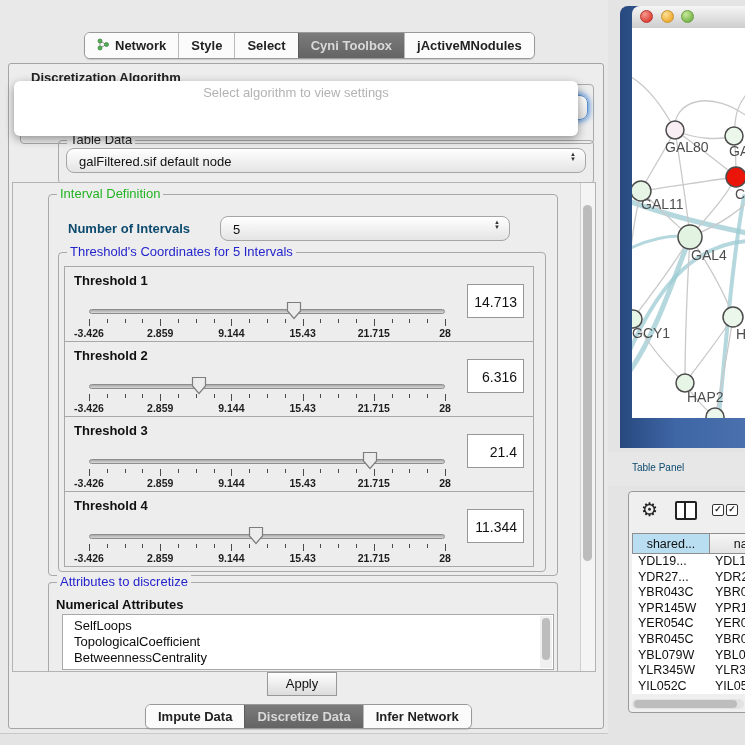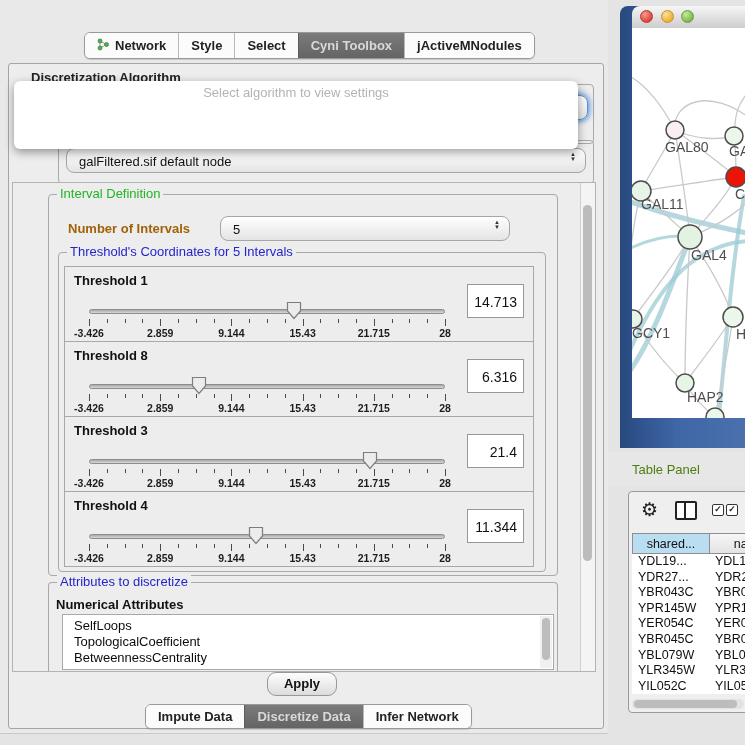--- a/index.html
+++ b/index.html
@@ -23,21 +23,21 @@
   .gtitle{position:absolute;top:-8px;left:8px;background:#ededed;padding:0 3px;font-size:13px;line-height:14px;white-space:nowrap;}
   .gtitle.dark{color:#222;font-weight:bold;}
   .gtitle.plain{color:#222;}
   .gtitle.green{color:#22b422;}
   .gtitle.blue{color:#2424cc;}
   
   .combo{position:absolute;height:25px;border:1px solid #a6a6a6;border-radius:8px;background:linear-gradient(#ffffff,#e4e4e4);font-size:13px;color:#111;line-height:25px;padding-left:12px;box-sizing:border-box;}
   .combo .arrows{position:absolute;right:9px;top:3px;font-size:6px;line-height:5px;color:#333;letter-spacing:0;text-align:center;}
   .focusring{box-shadow:0 0 5px 2px rgba(90,150,220,.9);border-color:#5a90cc;}
   
-  #algo-popup{position:absolute;left:14px;top:81px;width:564px;height:68px;background:#fff;border-radius:6px;box-shadow:0 3px 10px rgba(0,0,0,.4);z-index:50;}
+  #algo-popup{position:absolute;left:14px;top:81px;width:564px;height:55px;background:#fff;border-radius:6px;box-shadow:0 3px 10px rgba(0,0,0,.4);z-index:50;}
   #popup-hint{text-align:center;color:#b3b3b3;font-size:13px;padding-top:4px;}
   .popup-option{font-size:13.5px;line-height:16.5px;padding-left:3px;color:#000;}
   .popup-option.bold{font-weight:bold;}
   
   #viewport{position:absolute;left:12px;top:182px;width:582px;height:488px;border:1px solid #b3b3b3;background:#ededed;}
   .vscroll{position:absolute;right:0;top:0;bottom:0;width:14px;background:#f4f4f4;border-left:1px solid #cfcfcf;}
   .vthumb{position:absolute;left:2px;width:9px;border-radius:5px;background:#bcbcbc;}
   
   .th-row{position:absolute;left:64px;width:470px;height:76px;border:1px solid #a8a8a8;background:#ededed;box-sizing:border-box;}
   .th-label{position:absolute;left:9px;top:6px;font-size:13px;font-weight:bold;color:#111;}
@@ -46,31 +46,31 @@
   .thumb{position:absolute;top:-2px;}
   .tick{position:absolute;top:16px;width:1px;height:4px;background:#4a4a4a;}
   .tick.maj{height:7px;}
   .tlab{position:absolute;top:24px;transform:translateX(-50%);font-size:10.5px;font-weight:bold;color:#1d1d1d;white-space:nowrap;}
   .val-box{position:absolute;left:402px;top:17px;width:57px;height:34px;background:#fff;border:1px solid #979797;font-size:14px;color:#111;text-align:right;line-height:34px;padding-right:6px;box-sizing:border-box;}
   
   #attr-list{position:absolute;left:62px;top:614px;width:492px;height:56px;background:#fff;border:1px solid #a8a8a8;overflow:hidden;box-sizing:border-box;}
   .attr-item{font-size:13px;line-height:16px;padding-left:11px;color:#0c0c0c;}
   #attr-list .lscroll{position:absolute;right:1px;top:1px;bottom:1px;width:12px;background:#f0f0f0;}
   #attr-list .lthumb{position:absolute;left:2px;top:2px;width:8px;height:42px;border-radius:4px;background:#bdbdbd;}
-  #apply-btn{position:absolute;left:267px;top:672px;width:68px;height:22px;border:1px solid #989898;border-radius:9px;background:linear-gradient(#fefefe,#dcdcdc);font-size:13px;font-weight:bold;color:#111;text-align:center;line-height:21px;}
+  #apply-btn{position:absolute;left:267px;top:672px;width:68px;height:22px;border:1px solid #989898;border-radius:0;background:linear-gradient(#fefefe,#dcdcdc);font-size:13px;font-weight:normal;color:#111;text-align:center;line-height:21px;}
   
   #net-window{position:absolute;left:620px;top:6px;width:125px;height:442px;background:linear-gradient(90deg,#27497f,#3f66a5 45%,#4a70ad);border-top-left-radius:8px;}
   #net-titlebar{position:absolute;left:12px;top:0;width:113px;height:22px;background:linear-gradient(#f6f6f6,#cdcdcd);border-top-left-radius:8px;border-bottom:1px solid #8f8f8f;}
   .light{position:absolute;top:4px;width:13px;height:13px;border-radius:50%;box-sizing:border-box;}
   #light-close{left:8px;background:radial-gradient(circle at 35% 30%,#f89a90,#dd453c 70%);border:1px solid #b8352e;}
   #light-min{left:29px;background:radial-gradient(circle at 35% 30%,#fbe09a,#efae35 70%);border:1px solid #c8922b;}
   #light-zoom{left:49px;background:radial-gradient(circle at 35% 30%,#c7e99b,#7db84f 70%);border:1px solid #69a03f;}
   #net-canvas{position:absolute;left:12px;top:22px;width:113px;height:390px;background:#fff;}
   #tp-titlebar{position:absolute;left:608px;top:452px;width:137px;height:34px;background:#e7e7e7;}
-  #tp-title{position:absolute;left:24px;top:10px;font-size:13px;color:#4d7c0f;}
+  #tp-title{position:absolute;left:24px;top:10px;font-size:10px;color:#0c4a6e;}
   #tp-window{position:absolute;left:628px;top:491px;width:160px;height:222px;background:#efefef;border:1px solid #9a9a9a;border-radius:4px;box-sizing:border-box;}
   #gear-icon{position:absolute;left:12px;top:6px;font-size:19px;color:#222;}
   #columns-icon{position:absolute;left:46px;top:9px;width:18px;height:15px;border:2px solid #222;border-radius:2px;background:#fff;}
   #columns-icon::after{content:"";position:absolute;left:7px;top:0;width:2px;height:100%;background:#222;}
   .cbx{position:absolute;top:12px;width:10px;height:10px;border:1.5px solid #333;border-radius:2px;background:#fff;font-size:9px;line-height:9px;text-align:center;color:#222;font-weight:bold;}
   #table-wrap{position:absolute;left:3px;top:41px;width:200px;}
   .hcell{position:absolute;top:0;height:21px;border:1px solid #8f8f8f;box-sizing:border-box;font-size:12.5px;text-align:center;line-height:20px;color:#111;}
   #hcell-0{left:0;width:78px;background:#b9ddf1;}
   #hcell-1{left:77px;width:81px;background:linear-gradient(#f6f6f6,#e3e3e3);}
   #table-body{position:absolute;left:0;top:21px;width:200px;background:#fff;}
@@ -133,21 +133,21 @@
 
     <div id="viewport">
       <div class="vscroll">
         <div class="vthumb" style="top:22px;height:356px;"></div>
       </div>
     </div>
 
     <div class="group" style="left:48px;top:194px;width:508px;height:380px;">
       <span class="gtitle green">Interval Definition</span>
     </div>
-    <div style="position:absolute;left:68px;top:221px;font-size:13px;font-weight:bold;color:#a16207;">Number of Intervals</div>
+    <div style="position:absolute;left:68px;top:221px;font-size:13px;font-weight:bold;color:#0c4a6e;">Number of Intervals</div>
     <div class="combo" style="left:220px;top:216px;width:290px;">
       <span>5</span>
       <span class="arrows">▲<br>▼</span>
     </div>
 
     <div class="group" style="left:58px;top:252px;width:486px;height:318px;">
       <span class="gtitle blue">Threshold's Coordinates for 5 Intervals</span>
     </div>
 
     <div class="th-row" style="top:266px;">
@@ -183,21 +183,21 @@
             <div class="tlab" style="left:20%">2.859</div>
             <div class="tlab" style="left:40%">9.144</div>
             <div class="tlab" style="left:60%">15.43</div>
             <div class="tlab" style="left:80%">21.715</div>
             <div class="tlab" style="left:100%">28</div>
           </div>
       </div>
       <div class="val-box">14.713</div>
     </div>
     <div class="th-row" style="top:341px;">
-      <div class="th-label">Threshold 8</div>
+      <div class="th-label">Threshold 2</div>
       <div class="track-area">
         <div class="track"></div>
         <svg class="thumb" width="16" height="19" viewBox="0 0 16 19" style="left: 102.359px;">
             <path d="M1.5,1.5 h13 v8.5 l-6.5,7.5 l-6.5,-7.5 z" fill="#ececec" stroke="#7d7d7d" stroke-width="1.2"></path>
           </svg>
         <div class="ticks">
             <div class="tick maj" style="left:0%"></div>
             <div class="tick" style="left:5%"></div>
             <div class="tick" style="left:10%"></div>
             <div class="tick" style="left:15%"></div>

